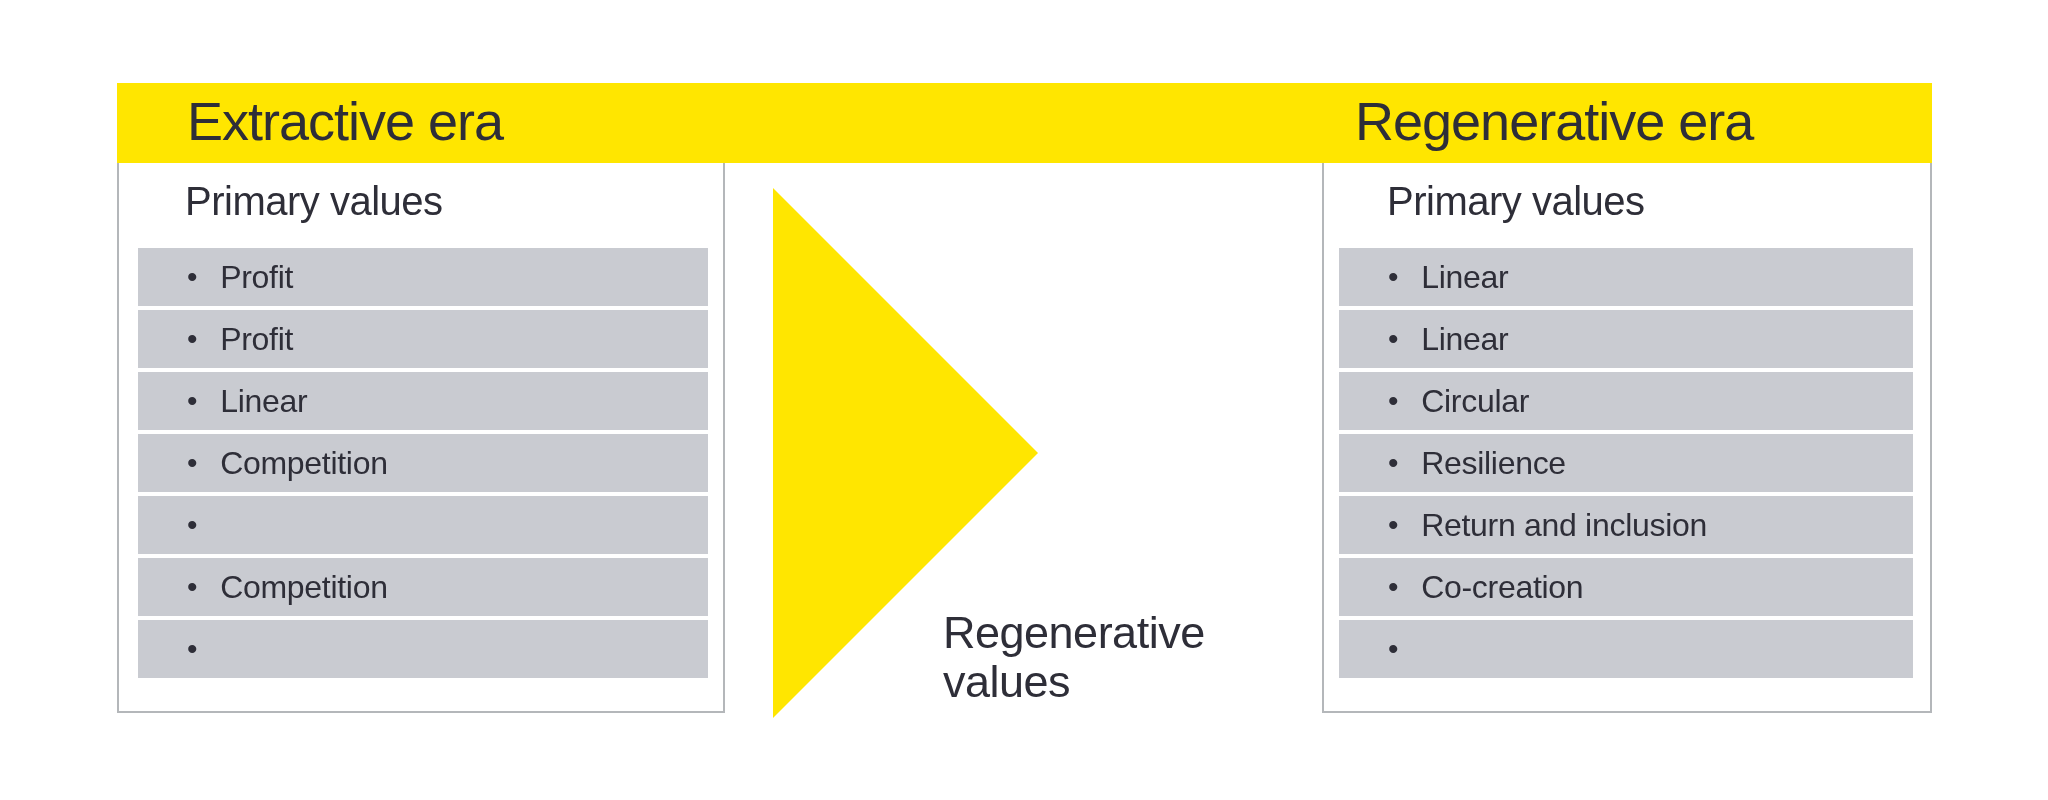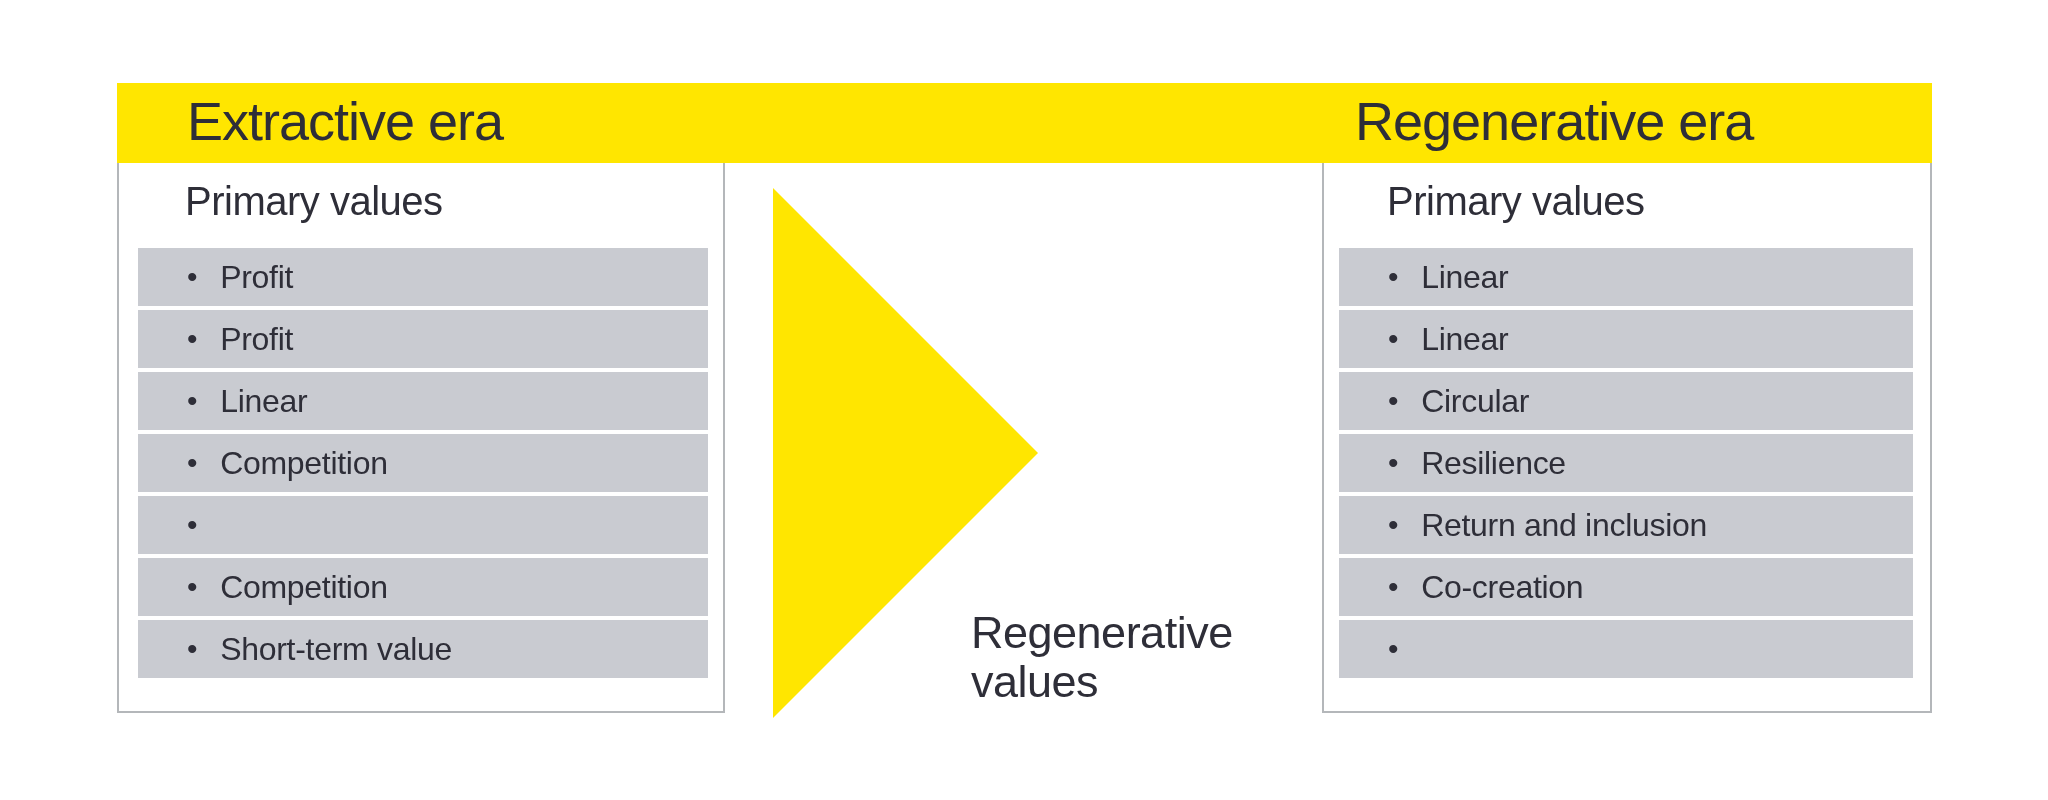--- a/index.html
+++ b/index.html
@@ -85,21 +85,20 @@
     border-top: 265px solid transparent;
     border-bottom: 265px solid transparent;
     border-left: 265px solid #FFE600;
   }
   .reset-label {
     position: absolute;
     left: 943px; top: 608px;
     font-size: 45px;
     line-height: 49px;
     letter-spacing: -0.5px;
-    margin-left: 28px;
   }
   .reset-label span { display: block; }
 </style>
 </head>
 <body>
 
 <div class="canvas">
 
   <div class="header-bar">
     <div class="era-title left">Extractive era</div>
@@ -127,21 +126,20 @@
       </div>
       <div class="row">
         <span class="bullet">•</span>
       </div>
       <div class="row">
         <span class="bullet">•</span>
         <span>Competition</span>
       </div>
       <div class="row">
         <span class="bullet">•</span>
-        <span>Short-term value</span>
       </div>
     </div>
   </div>
 
   <div class="arrow-triangle"></div>
 
   <div class="reset-label">
     <span>Regenerative</span>
     <span>values</span>
   </div>

